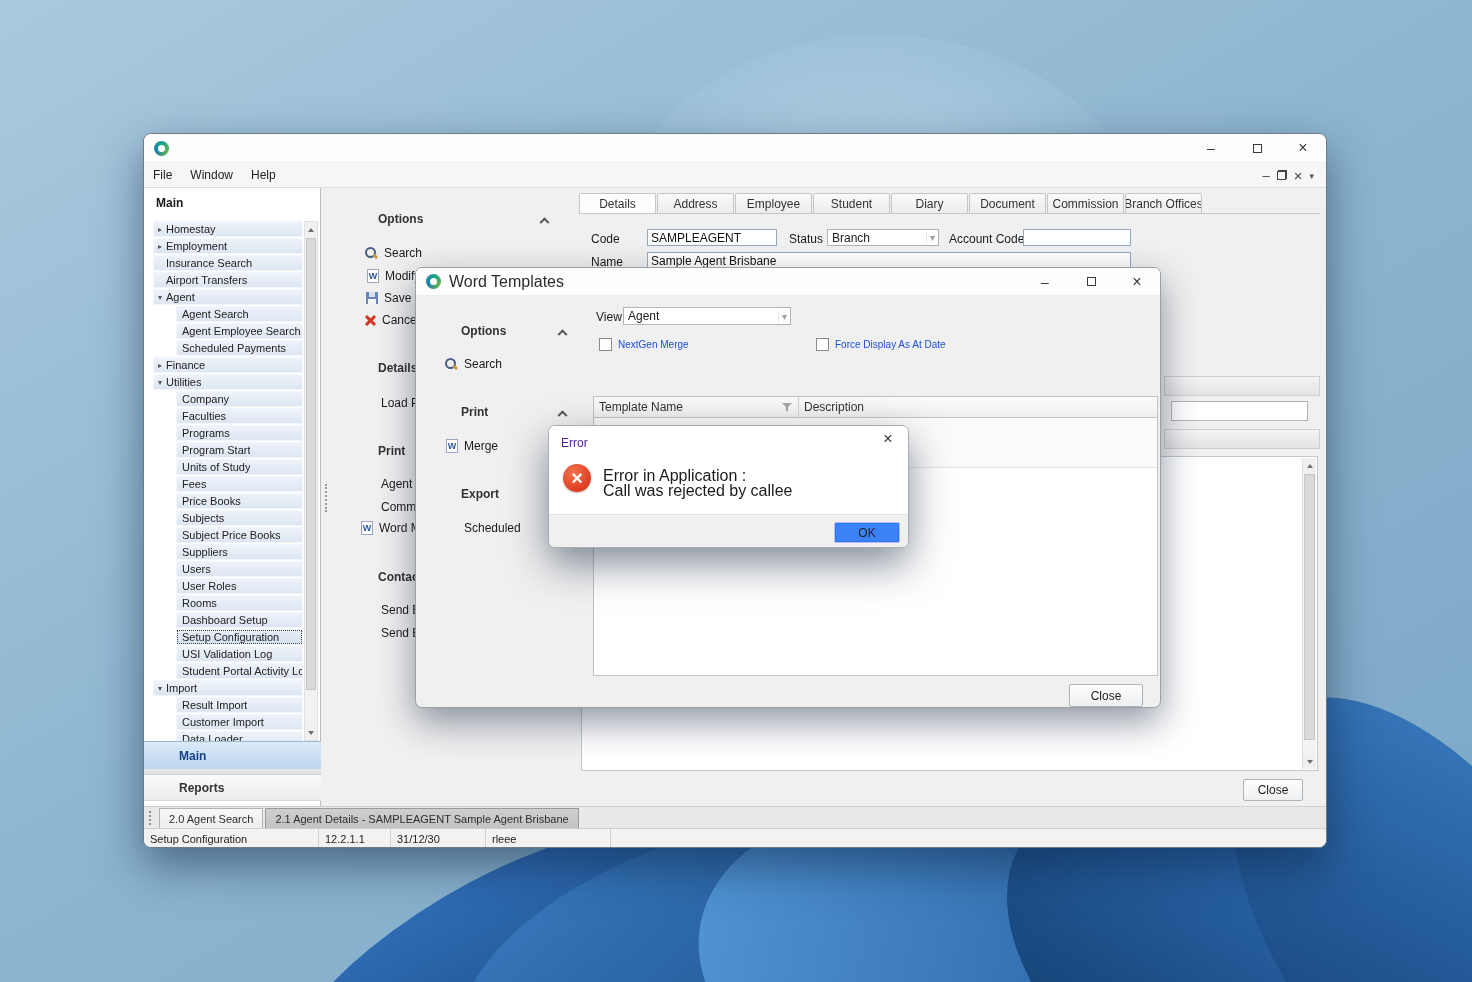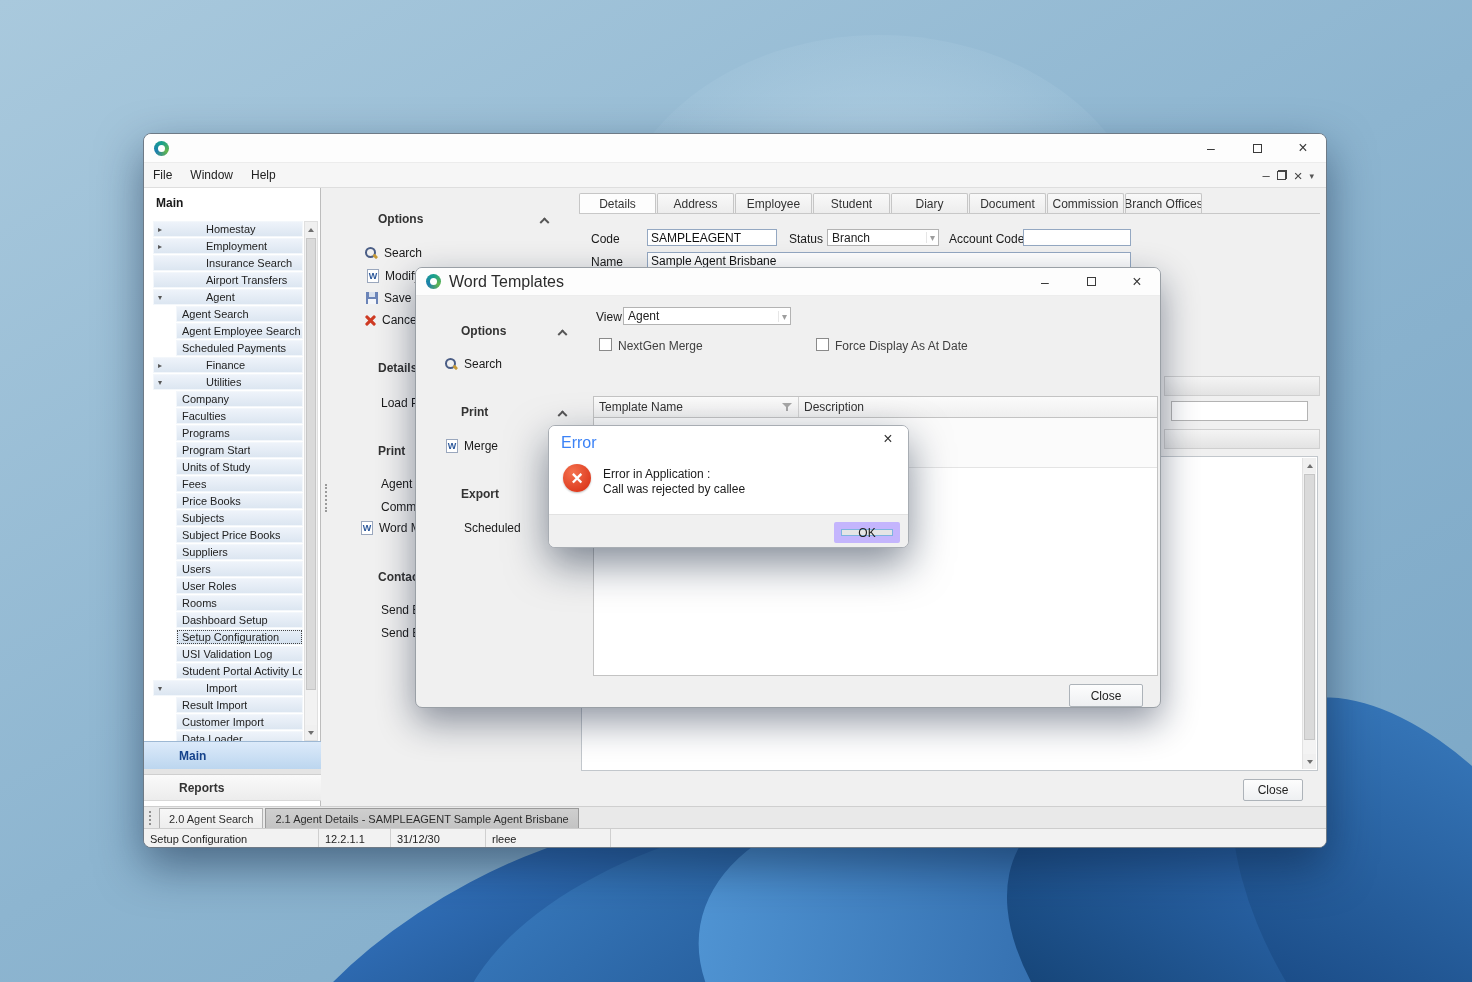--- a/index.html
+++ b/index.html
@@ -40,21 +40,21 @@
   .client { position:relative; height:618px; background:#f0f0f0; }
 
   
   .sidebar { position:absolute; left:0; top:0; width:177px; height:618px; background:#fff; border-right:1px solid #bdbdbd; }
   .sb-header { position:absolute; left:12px; top:8px; font-size:12px; font-weight:bold; color:#1a1a1a; }
   .tree-wrap { position:absolute; left:9px; top:33px; width:165px; height:520px; overflow:hidden; }
   .tree { position:absolute; left:0; top:0; width:150px; }
   .tree-row { position:relative; height:16px; margin-bottom:1px; display:flex; align-items:center;
     background:linear-gradient(#eef3fa,#dce6f1); border:1px solid #f3f7fb; font-size:11px; color:#222; }
   .tree-row.lvl2 { margin-left:23px; padding-left:5px; }
-  .tree-row.lvl1 { padding-left:0;gap:40px; }
+  .tree-row.lvl1 { padding-left:0; }
   .tr-arrow { width:12px; text-align:center; font-size:8px; color:#565656; flex:0 0 auto; }
   .arr-collapsed .tr-arrow::before { content:"▸"; }
   .arr-expanded .tr-arrow::before { content:"▾"; }
   .arr-none .tr-arrow::before { content:""; }
   .tr-label { white-space:nowrap; overflow:hidden; }
   .tree-row.selected { outline:1px dotted #444; outline-offset:-2px; background:linear-gradient(#e7eef7,#d4e1ef); }
   .sb-scroll { position:absolute; right:0; top:0; width:14px; height:520px; background:#f2f2f2; border:1px solid #e0e0e0; }
   .sc-btn { position:absolute; left:0; width:100%; height:15px; display:flex; align-items:center; justify-content:center; background:#f0f0f0; }
   .sc-up { top:0; } .sc-down { bottom:0; }
   .tri-up { width:0; height:0; border-left:3.5px solid transparent; border-right:3.5px solid transparent; border-bottom:4px solid #6f6f6f; }
@@ -100,21 +100,21 @@
   .tinput { position:absolute; height:17px; border:1px solid #94a8c2; background:#fff; font:12px "Liberation Sans",sans-serif; padding:0 3px; color:#111; }
   .combo { position:absolute; height:17px; border:1px solid #b3b3b3; background:#fff; font-size:12px; color:#222; display:flex; align-items:center; padding-left:4px; }
   .combo::after { content:"▾"; margin-left:auto; color:#9e9e9e; font-size:10px; padding:0 3px; border-left:1px solid #e6e6e6; }
   .photo-box { position:absolute; left:602px; top:35px; width:137px; height:138px; background:#fcfcfc; border:1px solid #c3c9d1;
     display:flex; align-items:center; justify-content:center; font-size:12px; color:#3c3c3c; text-align:center; }
   .gbar { position:absolute; background:linear-gradient(#f4f4f4,#e3e3e3); border:1px solid #cfcfcf; }
   .big-box { position:absolute; left:2px; top:268px; width:737px; height:315px; background:#fff; border:1px solid #c2c7cc; }
   .vscroll { position:absolute; top:1px; bottom:1px; right:1px; width:14px; background:#f3f3f3; border-left:1px solid #e2e2e2; }
   .btn { position:absolute; background:linear-gradient(#fdfdfd,#eef0f2); border:1px solid #adb3b9; border-radius:2px;
     font-size:12px; color:#222; display:flex; align-items:center; justify-content:center; }
-  .btn-focus { border:7px solid #c4b5fd; box-shadow:inset 0 0 0 1px rgba(0,120,215,.45); background:#e5e5e5; }
+  .btn-focus { border:1px solid #c4b5fd; box-shadow:inset 0 0 0 1px rgba(0,120,215,.45); background:#3b82f6; }
 
   
   .mditabs { height:22px; background:#e9e9e9; border-top:1px solid #cfcfcf; display:flex; align-items:flex-end; }
   .mdi-grip { width:6px; height:14px; margin:0 4px 3px 5px; border-left:2px dotted #8f8f8f; }
   .mtab { height:20px; display:flex; align-items:center; padding:0 9px; font-size:11px; color:#2d2d2d; margin-right:2px;
     background:linear-gradient(#f7f7f7,#ededed); border:1px solid #b2b2b2; border-bottom:none; white-space:nowrap; }
   .mtab.selected { background:linear-gradient(#cfcfcf,#c3c3c3); border-color:#9a9a9a; }
   .statusbar { height:21px; background:#f2f2f2; border-top:1px solid #cdcdcd; display:flex; align-items:center; font-size:11px; color:#222; }
   .scell { height:100%; display:flex; align-items:center; padding-left:6px; border-right:1px solid #cfcfcf; overflow:hidden; white-space:nowrap; }
   .scell:nth-child(1) { width:175px; } .scell:nth-child(2) { width:72px; }
@@ -130,33 +130,33 @@
     background:linear-gradient(#fbfbfb,#efefef); border:1px solid #c3c3c3; }
   .wt-th { display:flex; align-items:center; font-size:12px; color:#333; padding-left:5px; }
   .wt-th1 { width:205px; border-right:1px solid #d2d2d2; }
   .wt-th2 { flex:1; }
   .ic-funnel { position:relative; width:11px; height:10px; margin-left:auto; margin-right:5px; flex:0 0 auto; }
   .ic-funnel::before { content:""; position:absolute; left:0; top:1px; border-left:5px solid transparent; border-right:5px solid transparent; border-top:5px solid #a6a6a6; }
   .ic-funnel::after { content:""; position:absolute; left:4px; top:5px; width:2px; height:4px; background:#a6a6a6; }
   .wt-body { position:absolute; left:177px; top:150px; width:565px; height:258px; background:#fff; border:1px solid #c3c3c3; border-top:none; }
   .wt-row0 { position:absolute; left:0; top:0; width:100%; height:50px; background:#fbfbfb; border-bottom:1px solid #e4e4e4; }
   .cbx { position:absolute; width:13px; height:13px; background:#fff; border:1px solid #8a8a8a; }
-  .cbx-label { position:absolute; font-size:12px; color:#404040; white-space:nowrap; }
+  .cbx-label { position:absolute; font-size:10px; color:#1d4ed8; white-space:nowrap; }
 
   
   .err-dlg { position:absolute; left:548px; top:425px; width:361px; height:123px; background:#fff;
     border:1px solid #a8adb3; border-radius:7px; overflow:hidden; box-shadow:0 16px 40px rgba(10,25,50,.5); }
   .err-title { height:25px; display:flex; align-items:center; background:#fff; }
-  .err-title-text { font-size:16px; color:#3b82f6; margin-left:12px;margin-top:8px; }
+  .err-title-text { font-size:12px; color:#4c1d95; margin-left:12px;margin-top:8px; }
   .err-close { margin-left:auto; width:40px; height:100%; display:flex; align-items:center; justify-content:center; color:#333; }
   .err-ic { position:absolute; left:14px; top:38px; width:28px; height:28px; border-radius:50%;
     background:radial-gradient(circle at 35% 30%, #f4714e, #dd3b1f 75%); box-shadow:0 1px 2px rgba(0,0,0,.25); }
   .err-ic::before { content:"×"; position:absolute; inset:0; display:flex; align-items:center; justify-content:center;
     color:#fff; font-size:20px; font-weight:bold; line-height:1; }
-  .err-msg { position:absolute; left:54px; font-size:12px; color:#1a1a1a; white-space:nowrap; }
+  .err-msg { position:absolute; left:54px; font-size:16px; color:#1a1a1a; white-space:nowrap; }
   .err-footer { position:absolute; left:0; top:88px; width:100%; height:35px; background:#f0f0f0; border-top:1px solid #e2e2e2; }
 </style>
 </head>
 <body>
 
 <div class="desktop">
 
   <svg class="bloom" width="1472" height="982" viewBox="0 0 1472 982">
     <defs>
       <radialGradient id="gl" cx="50%" cy="45%" r="55%">

